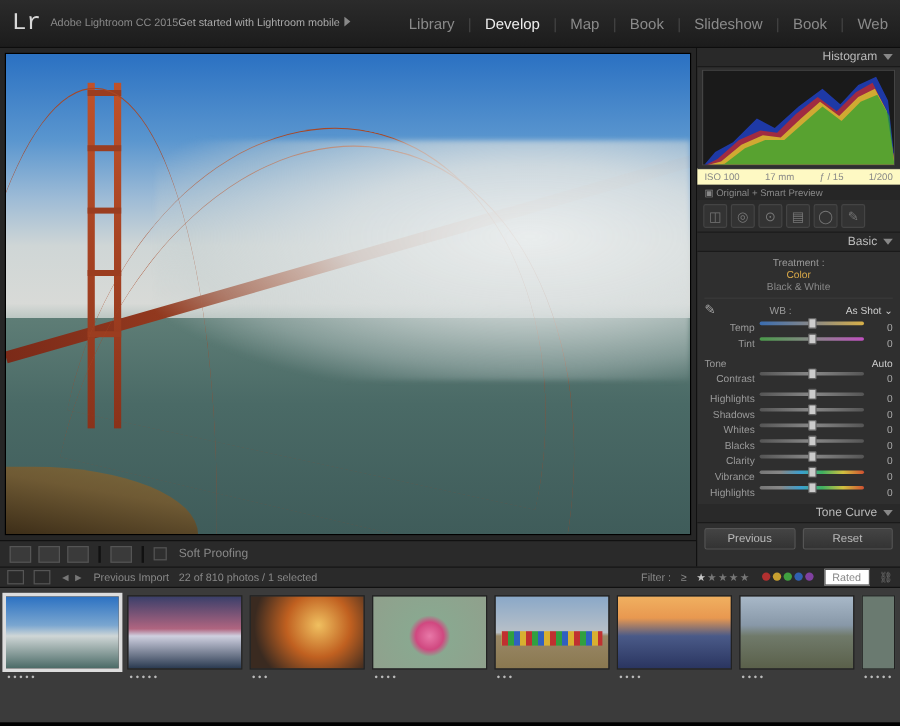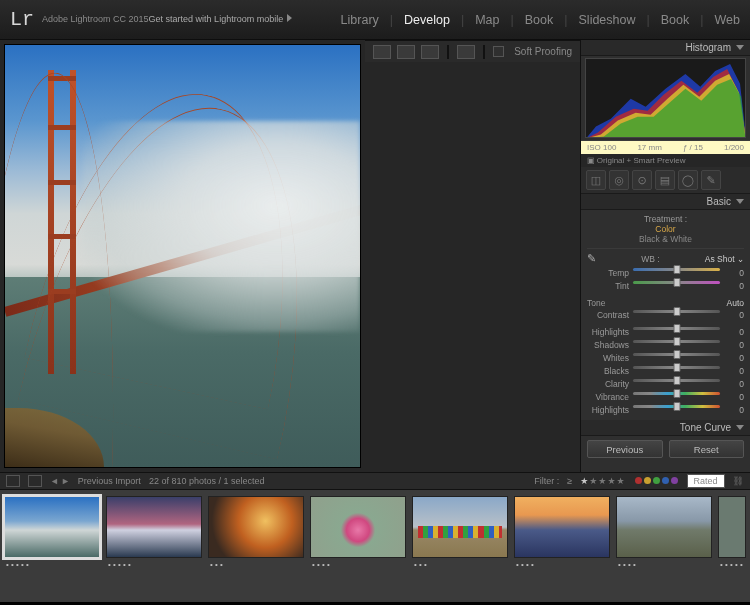--- a/index.html
+++ b/index.html
@@ -8,21 +8,21 @@
   .brand { display:flex; align-items:center; gap:8px; }
   .logo { font-family:Liberation Mono, monospace; font-size:20px; color:#d8d8d8; }
   .brand-txt { display:flex; flex-direction:row; font-size:9px; line-height:11px; color:#8a8a8a; }
   .brand-txt .sub { color:#aaa; }
   .tri-r { display:inline-block; margin-left:4px; border-left:5px solid #888; border-top:4px solid transparent; border-bottom:4px solid transparent; }
   .modules { display:flex; gap:11px; font-size:12.5px; color:#8a8a8a; }
   .modules span { cursor:pointer; }
   .modules .sep { color:#444; }
   .modules .active { color:#eee; font-weight:500; }
   .mid { display:flex; height:432px; }
-  .canvas-wrap { width:580px; display:flex; flex-direction:row; }
+  .canvas-wrap { width:580px; display:flex; flex-direction:column; }
   .canvas { flex:1; margin:4px; border:1px solid #000; background:#333; position:relative; overflow:hidden; }
   
   .sky { position:absolute; inset:0; background:linear-gradient(180deg,#2b71c2 0%,#5a96cf 18%,#9dbbd6 30%,#cfd6d6 40%,#d8dad7 52%,#bcc7c3 55%); }
   .sea { position:absolute; left:0; right:0; top:55%; bottom:0; background:linear-gradient(180deg,#5e7d76 0%,#4a6a66 40%,#3f5c5a 100%); }
   .fog { position:absolute; left:22%; right:0; top:18%; height:50%; background:radial-gradient(ellipse at 70% 40%,rgba(235,238,238,.95) 0%,rgba(220,225,225,.85) 35%,rgba(200,210,210,.4) 65%,transparent 80%); filter:blur(2px); }
   .deck { position:absolute; left:0; top:62%; width:115%; height:10px; background:linear-gradient(90deg,#7b2a18,#a84725 40%,rgba(168,71,37,.2) 70%,transparent); transform-origin:left center; transform:rotate(-16deg); }
   .tower { position:absolute; left:12%; top:6%; width:28px; height:72%; }
   .tower .leg { position:absolute; top:0; bottom:0; width:6px; background:linear-gradient(180deg,#c0522a,#8a321a); }
   .tower .leg.l { left:0; } .tower .leg.r { right:0; }
   .tower .x { position:absolute; left:0; right:0; height:5px; background:#9b3d20; }

